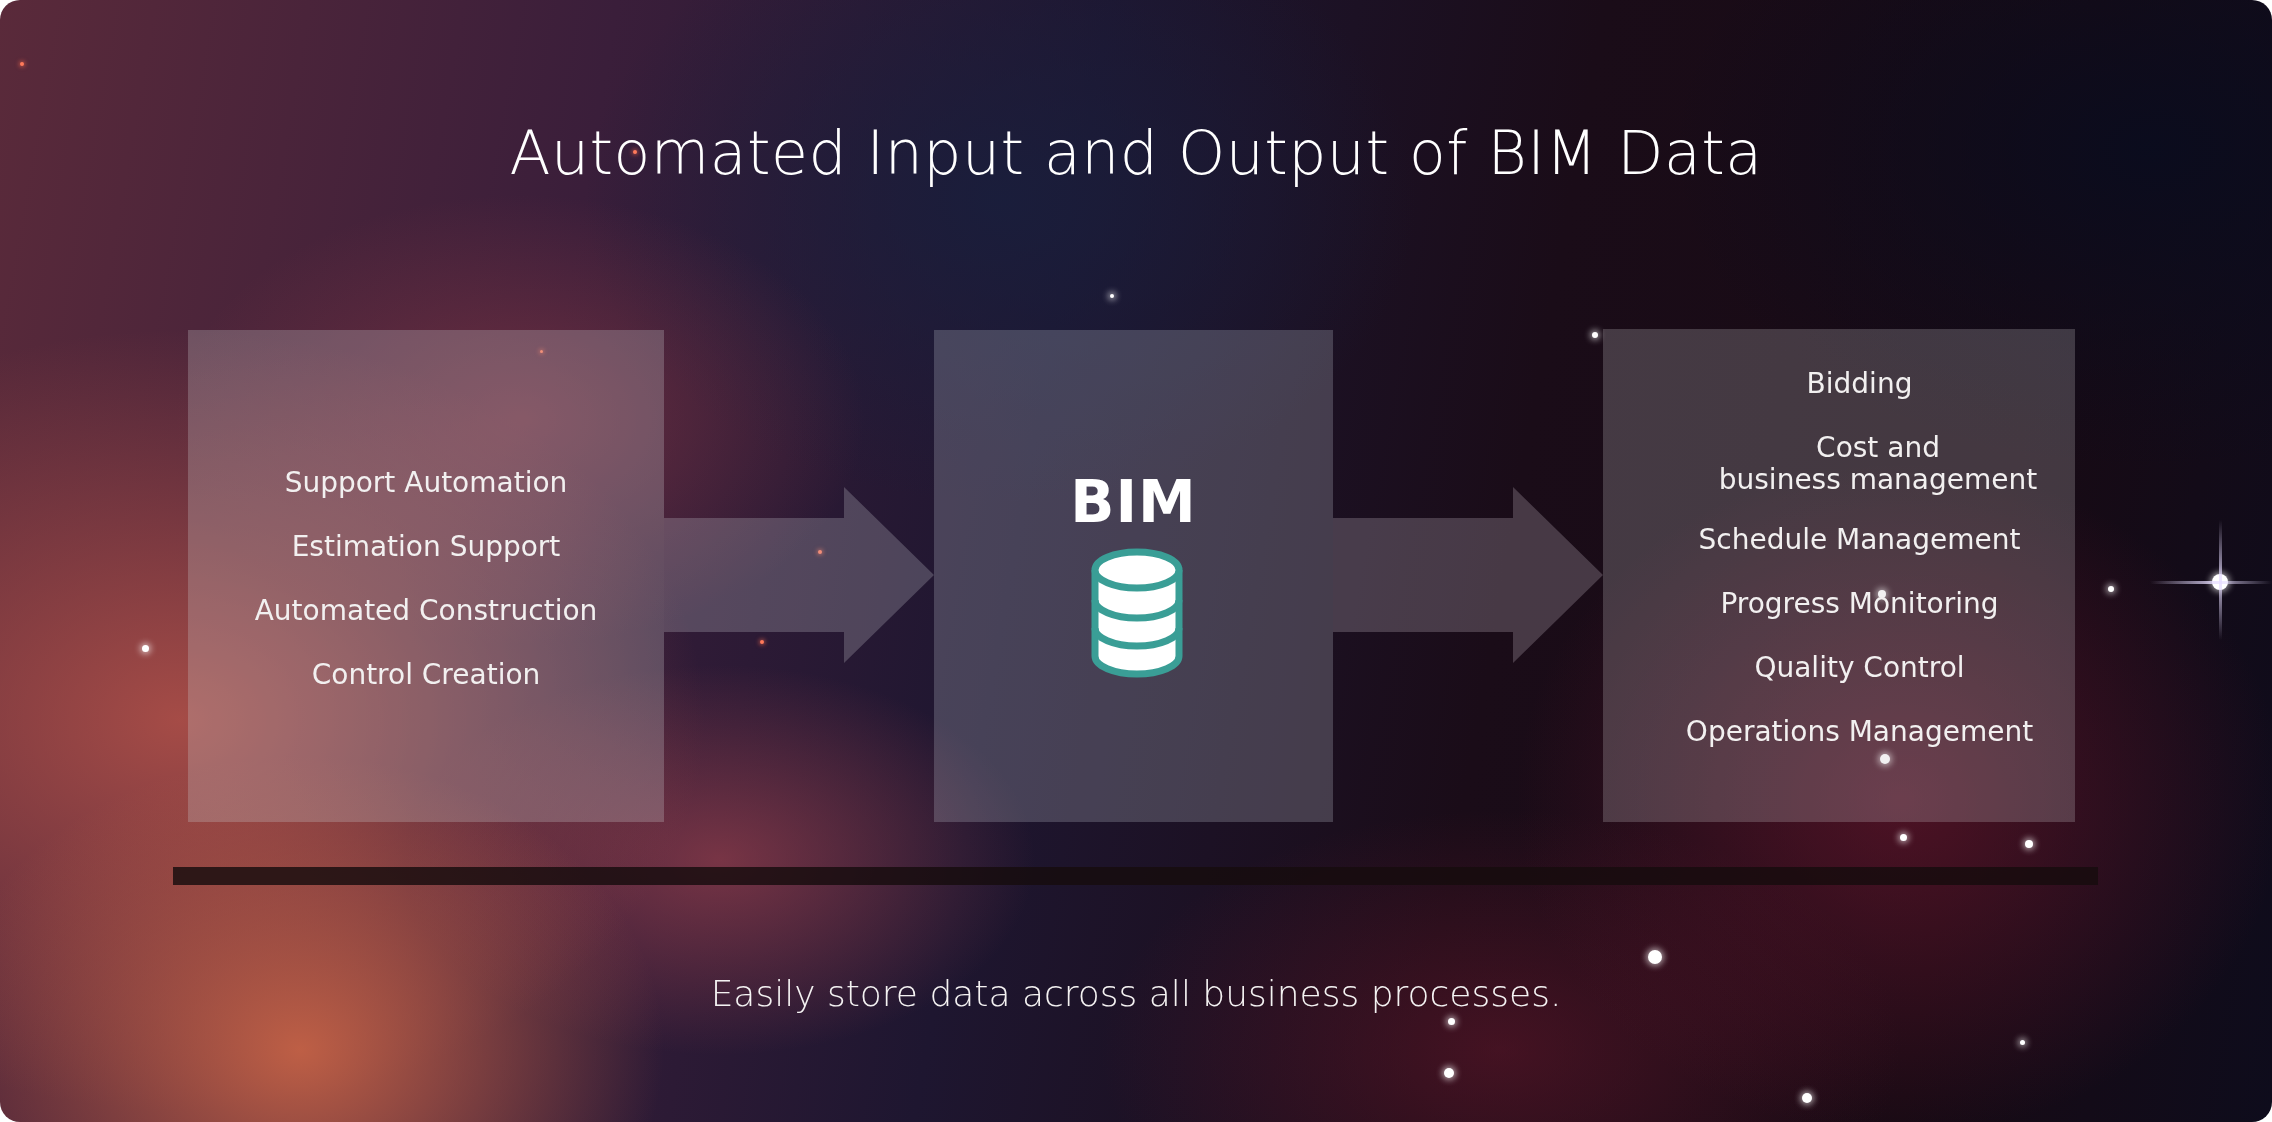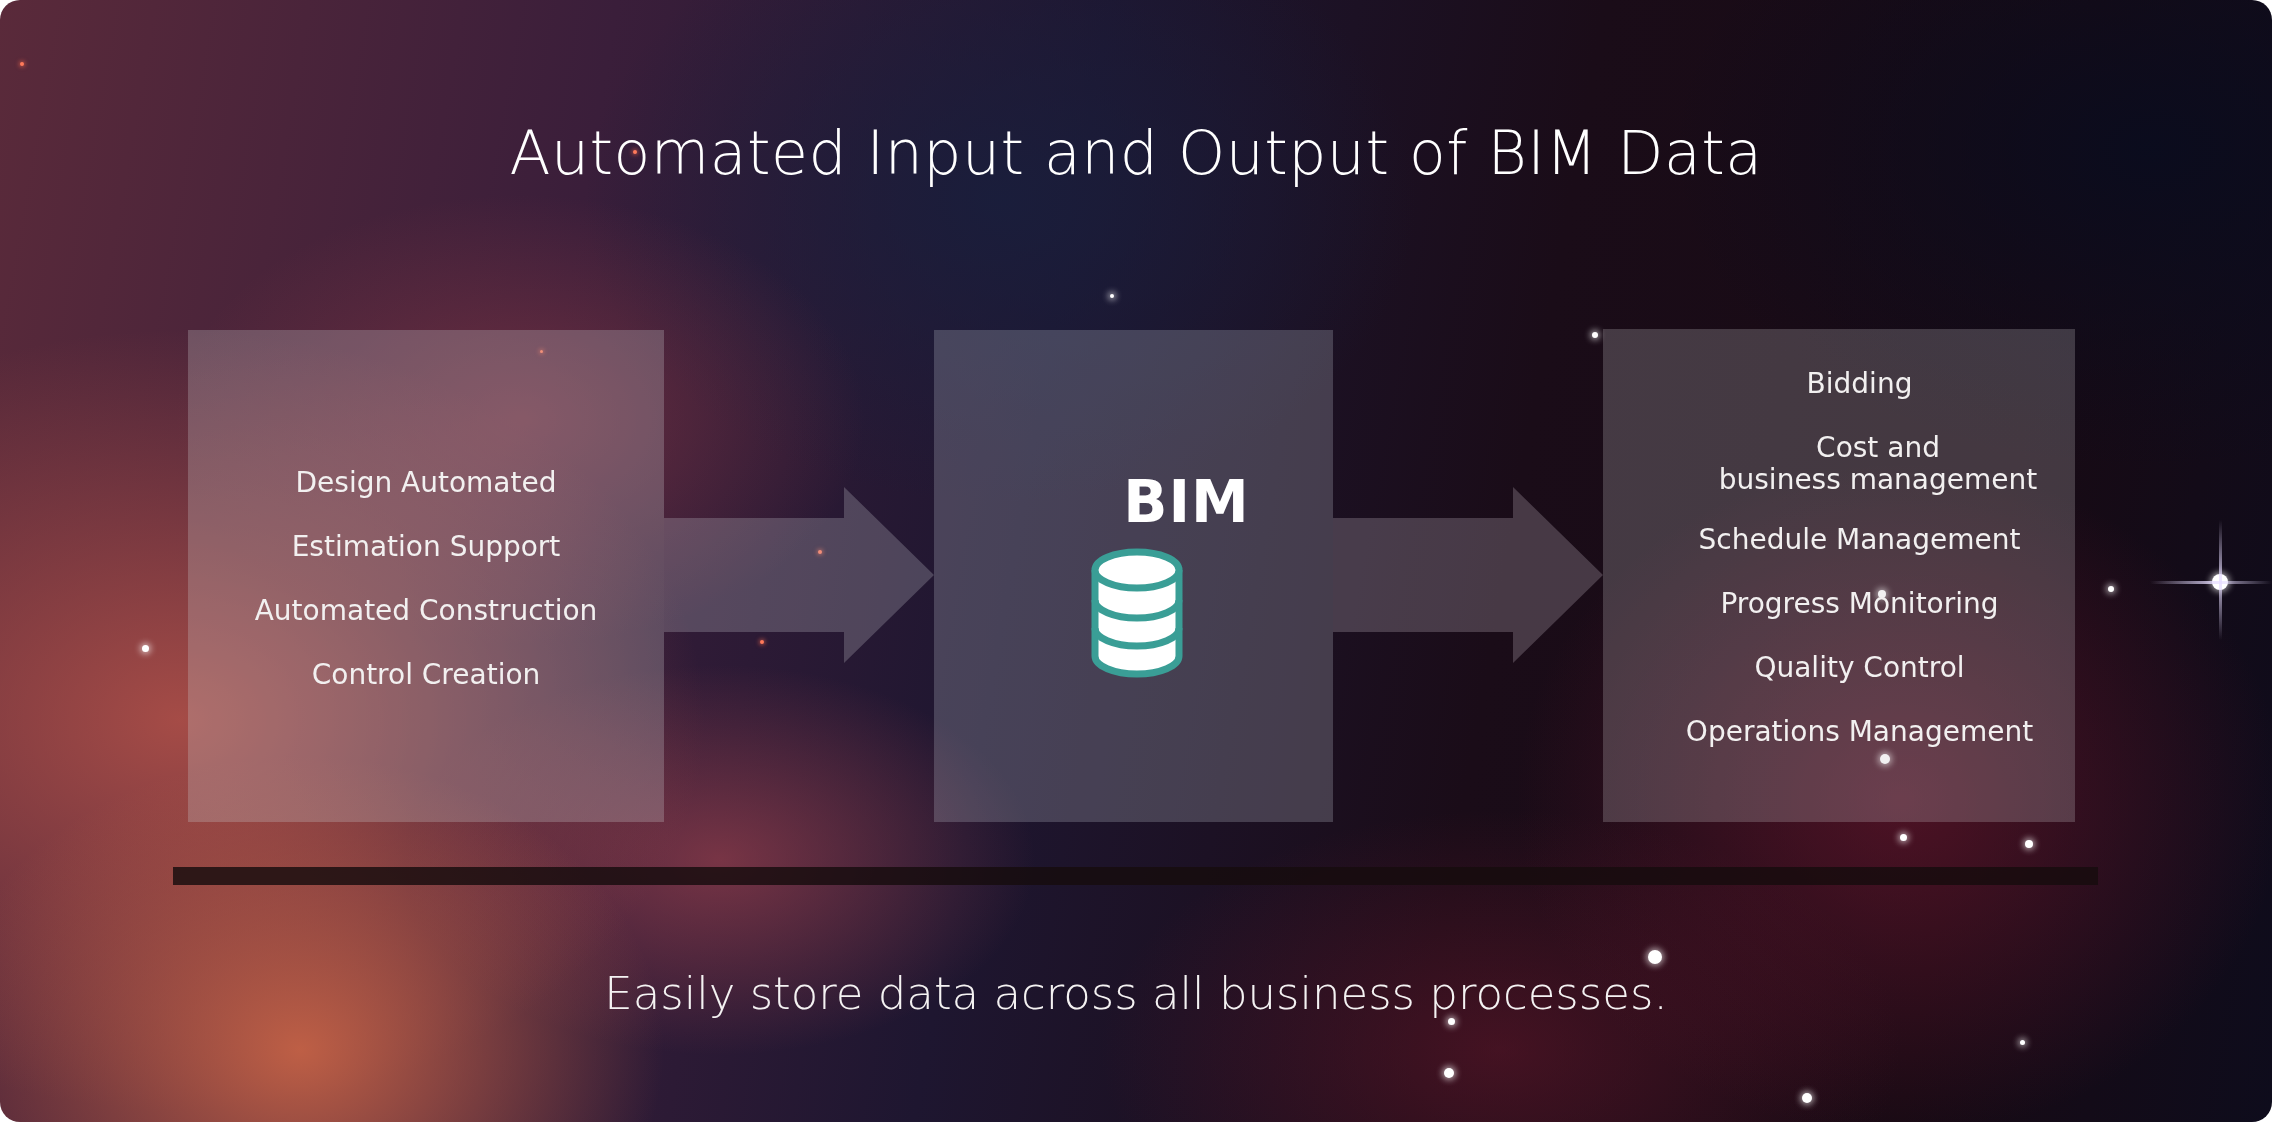--- a/index.html
+++ b/index.html
@@ -44,33 +44,33 @@
     font-family:"DejaVu Sans", sans-serif; font-size:28px; color:#f2f0f0;
   }
   .list-left { left:188px; width:476px; top:462px; }
   .list-left .item { height:64px; line-height:42px; }
 
   .list-right { left:1603px; width:472px; top:368px; }
   .list-right .item { line-height:32px; margin-bottom:32px;padding-left:41px; }
   .list-right .item.multi { margin-bottom:28px;margin-left:37px; }
 
   .bim-label {
-    position:absolute; left:987px; width:399px; top:470px; text-align:center;
+    position:absolute; left:934px; width:399px; top:470px; text-align:center;
     font-family:"DejaVu Sans", sans-serif; font-weight:bold; font-size:58px; color:#ffffff;
     line-height:64px; letter-spacing:1px;
   }
   .db-icon { position:absolute; left:1089px; top:548px; width:96px; height:132px; }
 
   .bar {
     position:absolute; left:173px; top:867px; width:1925px; height:18px;
     background:rgba(22,12,14,0.82);
   }
   .subtitle {
     position:absolute; left:0; width:2272px; top:964px; text-align:center;
-    font-family:"DejaVu Sans", sans-serif; font-weight:200; font-size:45px;
+    font-family:"DejaVu Sans", sans-serif; font-weight:200; font-size:36px;
     color:#f4f2f2; line-height:60px;
   }
 </style>
 </head>
 <body>
 
 <div class="frame">
 
   <div class="star red" style="left:20px;top:62px;width:4px;height:4px;"></div>
   <div class="star red" style="left:633px;top:150px;width:4px;height:4px;"></div>
@@ -106,21 +106,21 @@
     </svg>
   </div>
 
   <div class="arrow" style="left:1333px;top:487px;">
     <svg width="270" height="176" viewBox="0 0 270 176">
       <polygon points="0,31 180,31 180,0 270,88 180,176 180,145 0,145" fill="rgba(200,190,200,0.26)"></polygon>
     </svg>
   </div>
 
   <div class="list list-left">
-    <div class="item">Design Automated</div>
+    <div class="item">Support Automation</div>
     <div class="item">Estimation Support</div>
     <div class="item">Automated Construction</div>
     <div class="item">Control Creation</div>
   </div>
 
   <div class="bim-label">BIM</div>
   <div class="db-icon">
     <svg width="96" height="132" viewBox="0 0 96 132">
       <g stroke="#3a9e96" stroke-width="7" fill="#ffffff">
         <path d="M6,22 L6,108 A42,18 0 0 0 90,108 L90,22"></path>

